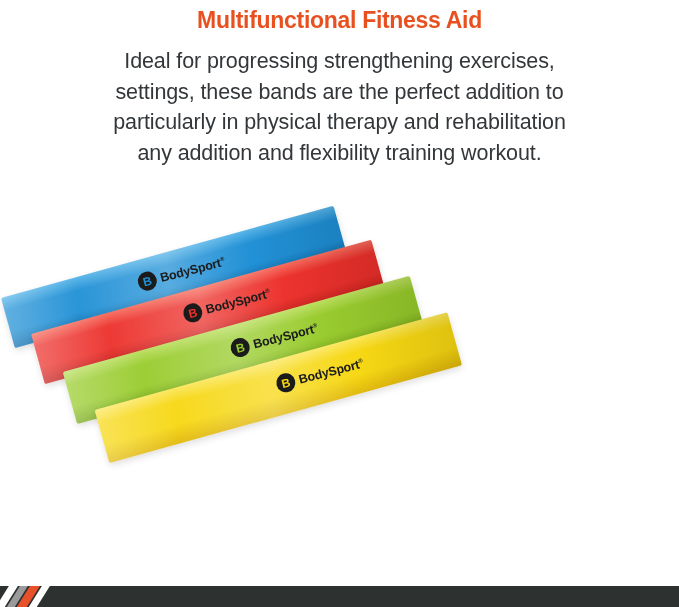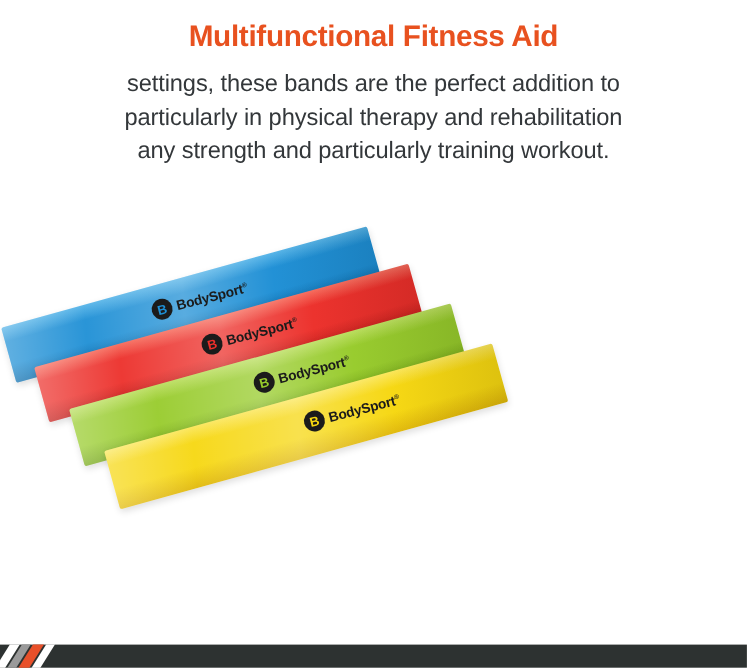--- a/index.html
+++ b/index.html
@@ -19,22 +19,22 @@
   
   .text-block {
     position: absolute;
     left: 0;
     top: 0;
     width: 679px;
     text-align: center;
   }
   .headline {
     margin: 0;
-    padding-top: 18px;
-    font-size: 27px;
+    padding-top: 7px;
+    font-size: 23px;
     font-weight: bold;
     letter-spacing: -0.3px;
     color: #e8511f;
     font-family: "Liberation Sans", sans-serif;
   }
   .body-copy {
     margin: 0;
     padding-top: 12px;
     font-size: 21.5px;
     line-height: 1.42;
@@ -136,23 +136,24 @@
     height: 46px;
     transform: skewX(-32deg);
   }
 </style>
 </head>
 <body>
 
 <div class="text-block">
   <h1 class="headline" style="color: rgb(232, 81, 31);">Multifunctional Fitness Aid</h1>
   <p class="body-copy" style="color: rgb(51, 55, 58);">
+    <span>Ideal for progressing strengthening exercises,</span>
     <span>settings, these bands are the perfect addition to</span>
     <span>particularly in physical therapy and rehabilitation</span>
-    <span>any strength and particularly training workout.</span>
+    <span>any addition and flexibility training workout.</span>
   </p>
 </div>
 
 <div class="photo" style="background: rgb(255, 255, 255);">
   <div class="bands-stage">
 
     <div class="band" id="band-0" style="left: 8px; top: 92px; width: 345px; height: 52px; transform: rotate(-15.5deg); background: linear-gradient(rgb(86, 180, 232) 0%, rgb(30, 143, 213) 26%, rgb(30, 143, 213) 66%, rgb(15, 111, 174) 100%); box-shadow: rgba(0, 0, 0, 0.13) 0px 3px 7px;">
       <div class="sheen" style="background: linear-gradient(100deg, rgba(255, 255, 255, 0.3) 0%, rgba(255, 255, 255, 0.05) 22%, rgba(255, 255, 255, 0.26) 48%, rgba(255, 255, 255, 0.02) 72%, rgba(0, 0, 0, 0.1) 100%);"></div>
       <div class="logo" style="left:136px; top:14px; transform: rotate(1deg);">
         <span class="logo-mark" style="background: rgb(27, 27, 27); color: rgb(30, 143, 213);">B</span>

